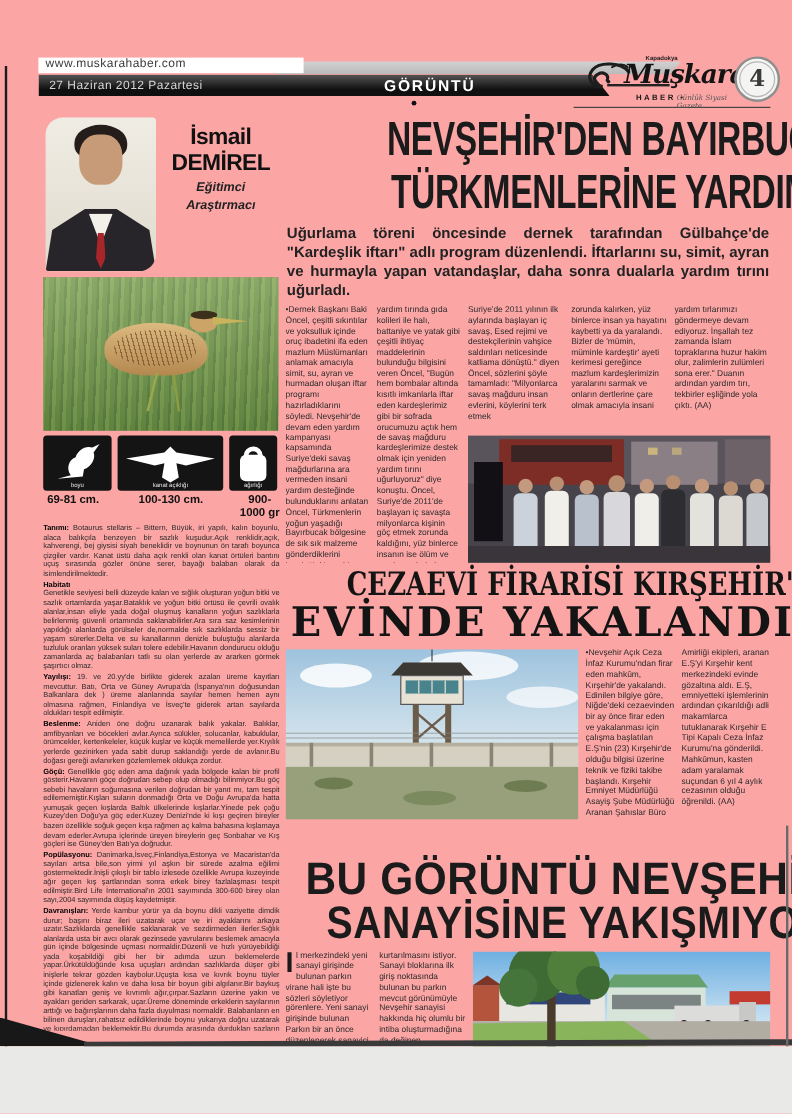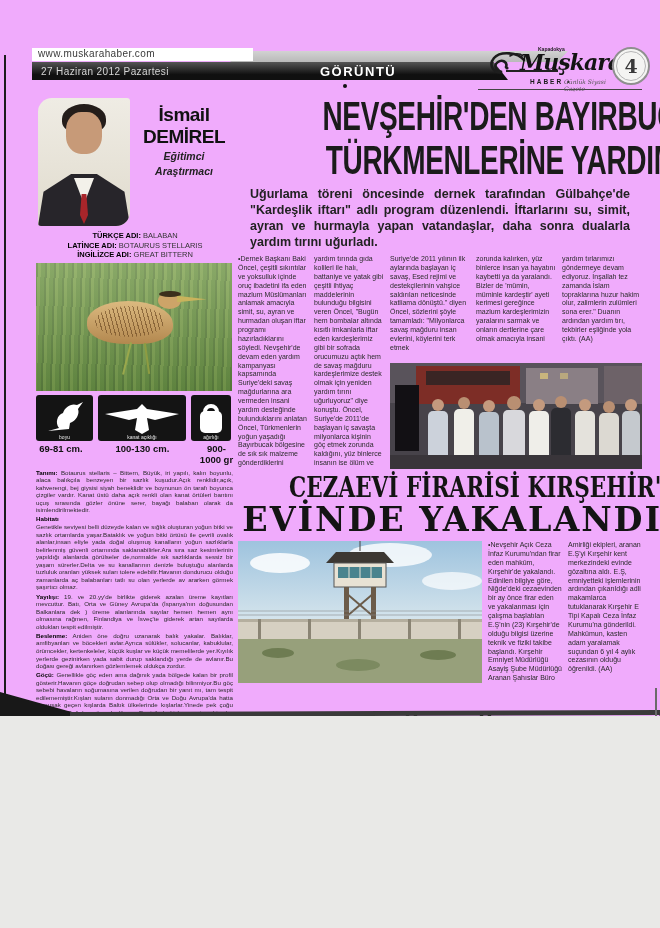--- a/index.html
+++ b/index.html
@@ -1,16 +1,16 @@
 <!DOCTYPE html>
 <html><head>
 <meta charset="utf-8">
 <style>
   html,body{margin:0;padding:0;background:#e9e9e7;}
-  .page{position:relative;width:660px;height:716px;background:#f0abfc;overflow:hidden;
+  .page{position:relative;width:660px;height:872px;background:#fca5a5;overflow:hidden;
         font-family:"Liberation Sans","DejaVu Sans",sans-serif;color:#222;}
   
   .left-rule{position:absolute;left:4px;top:55px;width:2px;height:862px;background:#1c1c1c;}
   .corner-blob{position:absolute;left:0;bottom:0;width:86px;height:24px;background:#181818;
                clip-path:polygon(0 0,100% 100%,0 100%);}
   .bottom-edge{position:absolute;left:70px;bottom:0;width:590px;height:5px;background:#3a3a3a;transform:rotate(-0.2deg);}
   .right-edge{position:absolute;right:3px;top:688px;width:2px;height:240px;background:#6a6a6a;}
 
   
   .url-tab{position:absolute;left:32px;top:48px;width:215px;height:13px;font-size:10px;color:#3a3a3a;
@@ -82,21 +82,21 @@
   .stat-vals span{display:block;text-align:center;font-size:9.5px;font-weight:700;color:#111;}
   .stat-vals .v1{width:57px;}.stat-vals .v2{width:88px;}.stat-vals .v3{width:40px;}
   .bird-text{margin-top:4px;width:197px;height:422px;overflow:hidden;text-align:justify;}
   .bird-text p{margin:0 0 1.5px;font-size:6.2px;line-height:1.22;color:#2a2a2a;}
   .bird-text b{color:#000;}
   .bird-text p.standalone b{display:block;}
 
   
   .main{position:absolute;left:238px;top:94px;width:404px;}
   .a1 .cond{font-size:40px;line-height:44px;font-weight:800;letter-spacing:-.5px;color:#1b1b1b;transform:scaleX(.70);}
-  .subhead{margin:4px 12px 0;font-size:12.5px;line-height:16px;font-weight:700;color:#222;text-align:justify;}
+  .subhead{margin:4px 1px 0;font-size:12.5px;line-height:16px;font-weight:700;color:#222;text-align:justify;}
   .a1body{margin-top:5px;display:flex;gap:6px;height:214px;}
   .col{font-size:7px;line-height:1.27;color:#2b2b2b;overflow:hidden;}
   .a1body .c1,.a1body .c2{width:70px;height:214px;}
   .a1right{width:252px;}
   .a1toprow{display:flex;gap:6px;height:104px;overflow:hidden;}
   .a1toprow .col{width:80px;}
   .photo1{display:block;margin-top:4px;}
 
   .a2{margin-top:6px;}
   .a2 .l1{font-family:"DejaVu Serif",serif;font-size:27px;line-height:26px;font-weight:700;color:#141414;transform:scaleX(.80);}
@@ -150,25 +150,20 @@
         <div class="ap-suit"></div>
         <div class="ap-shirt"></div>
         <div class="ap-tie"></div>
       </div>
       <div class="author-name">
         <div class="fn">İsmail</div>
         <div class="ln">DEMİREL</div>
         <div class="role">Eğitimci</div>
         <div class="role">Araştırmacı</div>
       </div>
-    </div>
-    <div class="info">
-      <div class="info-line"><b>TÜRKÇE ADI:</b> <span>BALABAN</span></div>
-      <div class="info-line"><b>LATİNCE ADI:</b> <span>BOTAURUS STELLARIS</span></div>
-      <div class="info-line"><b>İNGİLİZCE ADI:</b> <span>GREAT BITTERN</span></div>
     </div>
     <div class="bird-photo">
       <div class="sheen"></div>
       <div class="b-body"></div>
       <div class="b-streak"></div>
       <div class="b-head"></div>
       <div class="b-crown"></div>
       <div class="b-beak"></div>
       <div class="b-leg"></div>
       <div class="b-leg2"></div>

